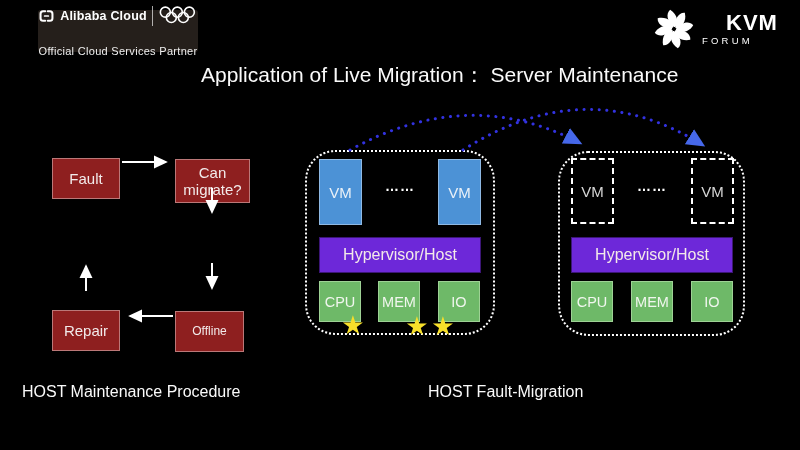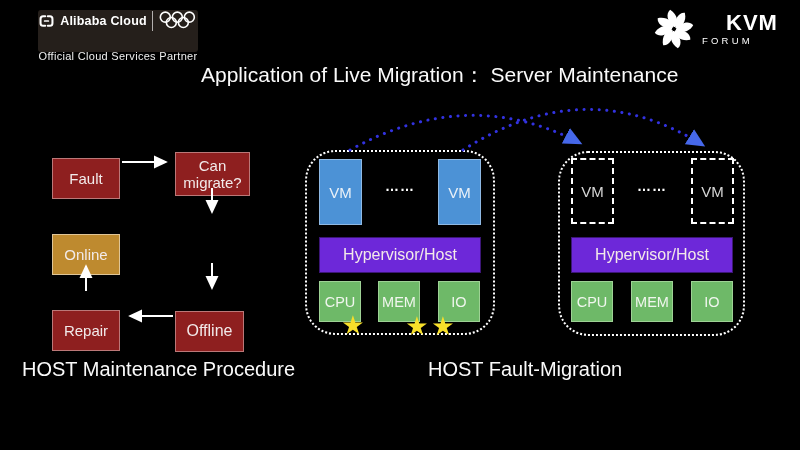--- a/index.html
+++ b/index.html
@@ -4,44 +4,44 @@
 <style>
   html,body{margin:0;padding:0;background:#000;}
   .slide{
     position:relative;width:800px;height:450px;background:#000;overflow:hidden;
     font-family:"Liberation Sans", sans-serif;color:#f5f5f5;
   }
   
   .partner-badge{
     position:absolute;left:38px;top:10px;width:160px;height:42px;
     background:#251f1b;border-radius:3px;display:flex;flex-direction:column;
-    align-items:center;justify-content:space-between;gap:1px;
+    align-items:center;justify-content:center;gap:1px;
   }
   .badge-top{display:flex;align-items:center;gap:5px;}
   .badge-brand{font-size:12.5px;font-weight:bold;color:#fff;letter-spacing:0.2px;}
   .badge-divider{width:1px;height:20px;background:rgba(255,255,255,0.65);}
   .badge-tagline{font-size:11px;color:#efefef;letter-spacing:0.3px;margin-top:18px;}
   .kvm-logo{position:absolute;left:650px;top:5px;display:flex;align-items:center;gap:4px;}
   .kvm-text{display:flex;flex-direction:column;line-height:1;}
   .kvm-title{font-size:22px;font-weight:bold;color:#fff;letter-spacing:1px;margin-left:24px;}
   .kvm-subtitle{font-size:9.5px;color:#fff;letter-spacing:3.2px;margin-top:2px;}
   .title{position:absolute;left:201px;top:61px;font-size:21px;color:#fafafa;white-space:nowrap;}
   
   .fc-box{
     position:absolute;display:flex;align-items:center;justify-content:center;
     text-align:center;font-size:15px;line-height:1.15;color:#f2eaea;
     background:#8e1f1f;border:1px solid rgba(255,255,255,0.4);box-sizing:border-box;margin-top:16px;
   }
   .fc-fault{left:52px;top:142px;width:68px;height:41px;}
-  .fc-can{left:175px;top:136px;width:75px;height:44px;}
+  .fc-can{left:175px;top:143px;width:75px;height:44px;}
   .fc-cold{left:172px;top:220px;width:78px;height:41px;font-size:14.5px;}
-  .fc-offline{left:175px;top:295px;width:69px;height:41px;font-size:16px;}
+  .fc-offline{left:175px;top:295px;width:69px;height:41px;font-size:12px;}
   .fc-repair{left:52px;top:294px;width:68px;height:41px;}
   .fc-online{left:52px;top:218px;width:68px;height:41px;background:#be8a2f;border-color:rgba(255,255,255,0.5);}
-  .caption{position:absolute;top:358px;font-size:20px;color:#fafafa;white-space:nowrap;}
+  .caption{position:absolute;top:383px;font-size:16px;color:#fafafa;white-space:nowrap;}
   .caption-left{left:22px;}
   .caption-right{left:428px;}
   
   .host{
     position:absolute;border:2px dotted #fff;border-radius:30px;box-sizing:border-box;
   }
   .host-left{left:305px;top:150px;width:190px;height:185px;}
   .host-right{left:558px;top:151px;width:187px;height:185px;}
   .vm{
     position:absolute;display:flex;align-items:center;justify-content:center;
@@ -130,21 +130,20 @@
       <div class="kvm-subtitle">FORUM</div>
     </div>
   </div>
 
   <div class="title">Application of Live Migration： Server Maintenance</div>
 
   <div class="fc-box fc-fault">Fault</div>
   <div class="fc-box fc-can">Can migrate?</div>
   <div class="fc-box fc-offline">Offline</div>
   <div class="fc-box fc-repair">Repair</div>
-  <div class="fc-box fc-online">Online</div>
 
   <div class="host host-left"></div>
   <div class="vm" style="left:319px;top:159px;width:43px;height:66px;">VM</div>
   <div class="ellipsis" style="left:376px;top:178px;">……</div>
   <div class="vm" style="left:438px;top:159px;width:43px;height:66px;">VM</div>
   <div class="hyp" style="left:319px;top:237px;">Hypervisor/Host</div>
   <div class="res" style="left:319px;top:281px;">CPU</div>
   <div class="res" style="left:378px;top:281px;">MEM</div>
   <div class="res" style="left:438px;top:281px;">IO</div>
   <div class="star" style="left:353px;top:325px;">★</div>

